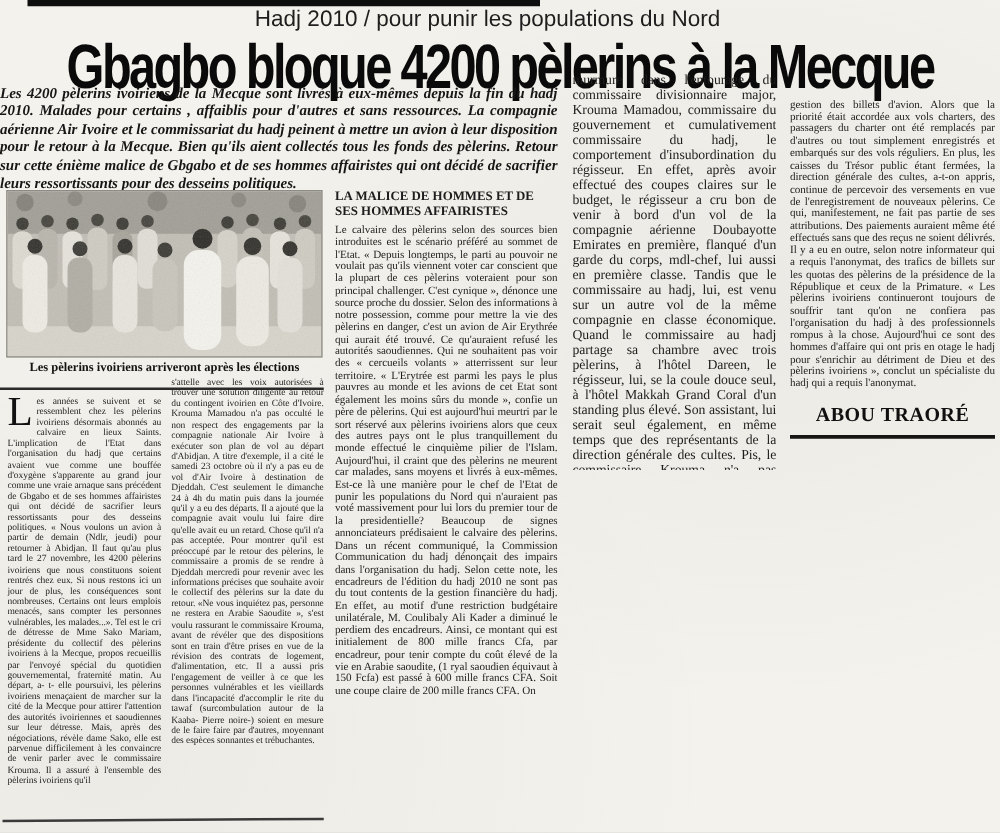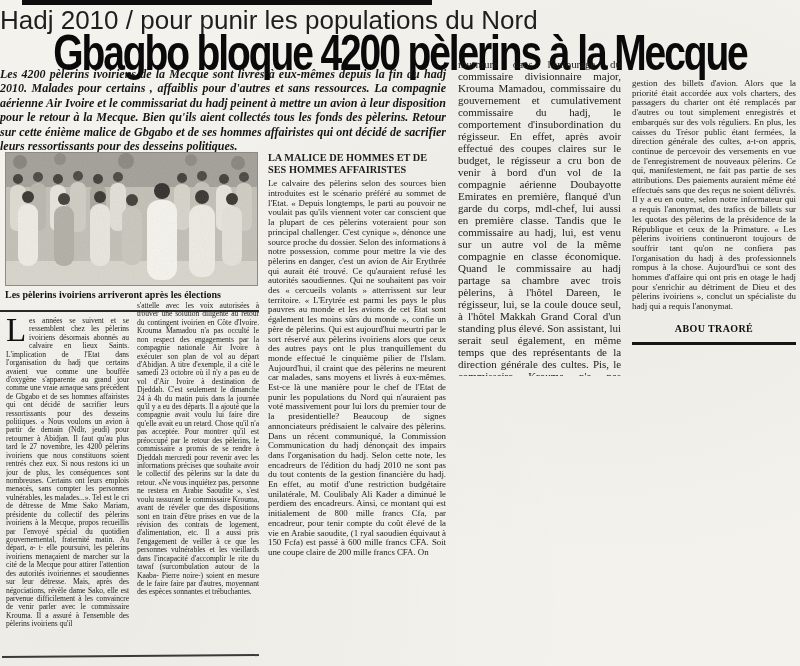--- a/index.html
+++ b/index.html
@@ -5,62 +5,62 @@
   html,body { margin:0; padding:0; background:#dedcd6; }
   .page {
     position:relative; width:800px; height:666px; margin:0 auto;
     background: radial-gradient(ellipse at 75% 35%, rgba(0,0,0,0.035), transparent 55%),
                 radial-gradient(ellipse at 10% 90%, rgba(0,0,0,0.03), transparent 50%),
                 #f4f2ec;
     font-family:"Liberation Serif", serif; color:#1b1b1b; overflow:hidden;
   }
   .top-bar { position:absolute; left:22px; top:0; width:410px; height:5px; background:#0e0e0e; }
   .kicker {
-    position:absolute; left:0; top:5px; width:780px; 
-    font-family:"Liberation Sans", sans-serif; font-size:26px; color:#1e1e1e;
+    position:absolute; left:0; top:5px; width:780px; text-align:center;
+    font-family:"Liberation Sans", sans-serif; font-size:18px; color:#1e1e1e;
   }
   .headline {
     position:absolute; left:0; top:25px; width:800px; margin:0; text-align:center;
     font-family:"Liberation Sans", sans-serif; font-weight:bold; font-size:41px;
     letter-spacing:-2.2px; white-space:nowrap; color:#0a0a0a;
     transform:scale(0.95,1.22); transform-origin:center top;
   }
   .lead {
     position:absolute; left:0; top:67px; width:446px; margin:0;
     font-weight:bold; font-style:italic; font-size:12px; line-height:1.2;
     text-align:justify; color:#161616;
   }
   .photo {
     position:absolute; left:5px; top:152px; width:253px; height:134px; margin:0;
     border:1px solid #8d8b83; box-sizing:border-box; background:#c3c0b8;
   }
   .photo svg { display:block; }
   .caption {
-    position:absolute; left:5px; top:289px; width:253px; 
+    position:absolute; left:5px; top:289px; width:253px; text-align:center;
     font-weight:bold; font-size:10px; color:#141414;
   }
   .caption-rule { position:absolute; left:0; top:310px; width:259px; height:2px; background:#2a2a2a; }
   .col {
     position:absolute; text-align:justify; overflow:hidden; color:#1d1d1d;
     font-size:7.6px; line-height:1.11; letter-spacing:-0.05px;
   }
   .col1 { left:6px;  top:317px; width:123px; height:338px; }
   .col2 { left:137px; top:302px; width:122px; height:338px; }
   .col3 { left:268px; top:152px; width:178px; height:512px; font-size:8.9px; line-height:1.09; }
   .col4 { left:458px; top:58px;  width:163px; height:318px; font-size:11px; line-height:1.09; }
   .col5 { left:632px; top:79px;  width:164px; height:330px; font-size:8.9px; line-height:1.09; }
   .subhead {
     font-weight:bold; font-size:10.3px; line-height:1.18; margin-bottom:3px;
     text-align:left; letter-spacing:0;
   }
   .dropcap {
     float:left; font-size:33px; line-height:27px; padding-right:3px; color:#111;
   }
   .byline {
-    text-align:center; font-weight:bold; font-size:10px; letter-spacing:0.4px;
+    text-align:center; font-weight:bold; font-size:16px; letter-spacing:0.4px;
     margin-top:12px; color:#101010;
   }
   .byline-rule { height:3px; background:#151515; margin-top:7px; }
   .bottom-rule {
     position:absolute; left:2px; top:655px; width:257px; height:2px;
     background:#3a3a3a; transform:rotate(-0.4deg);
   }
 </style>
 </head>
 <body>

